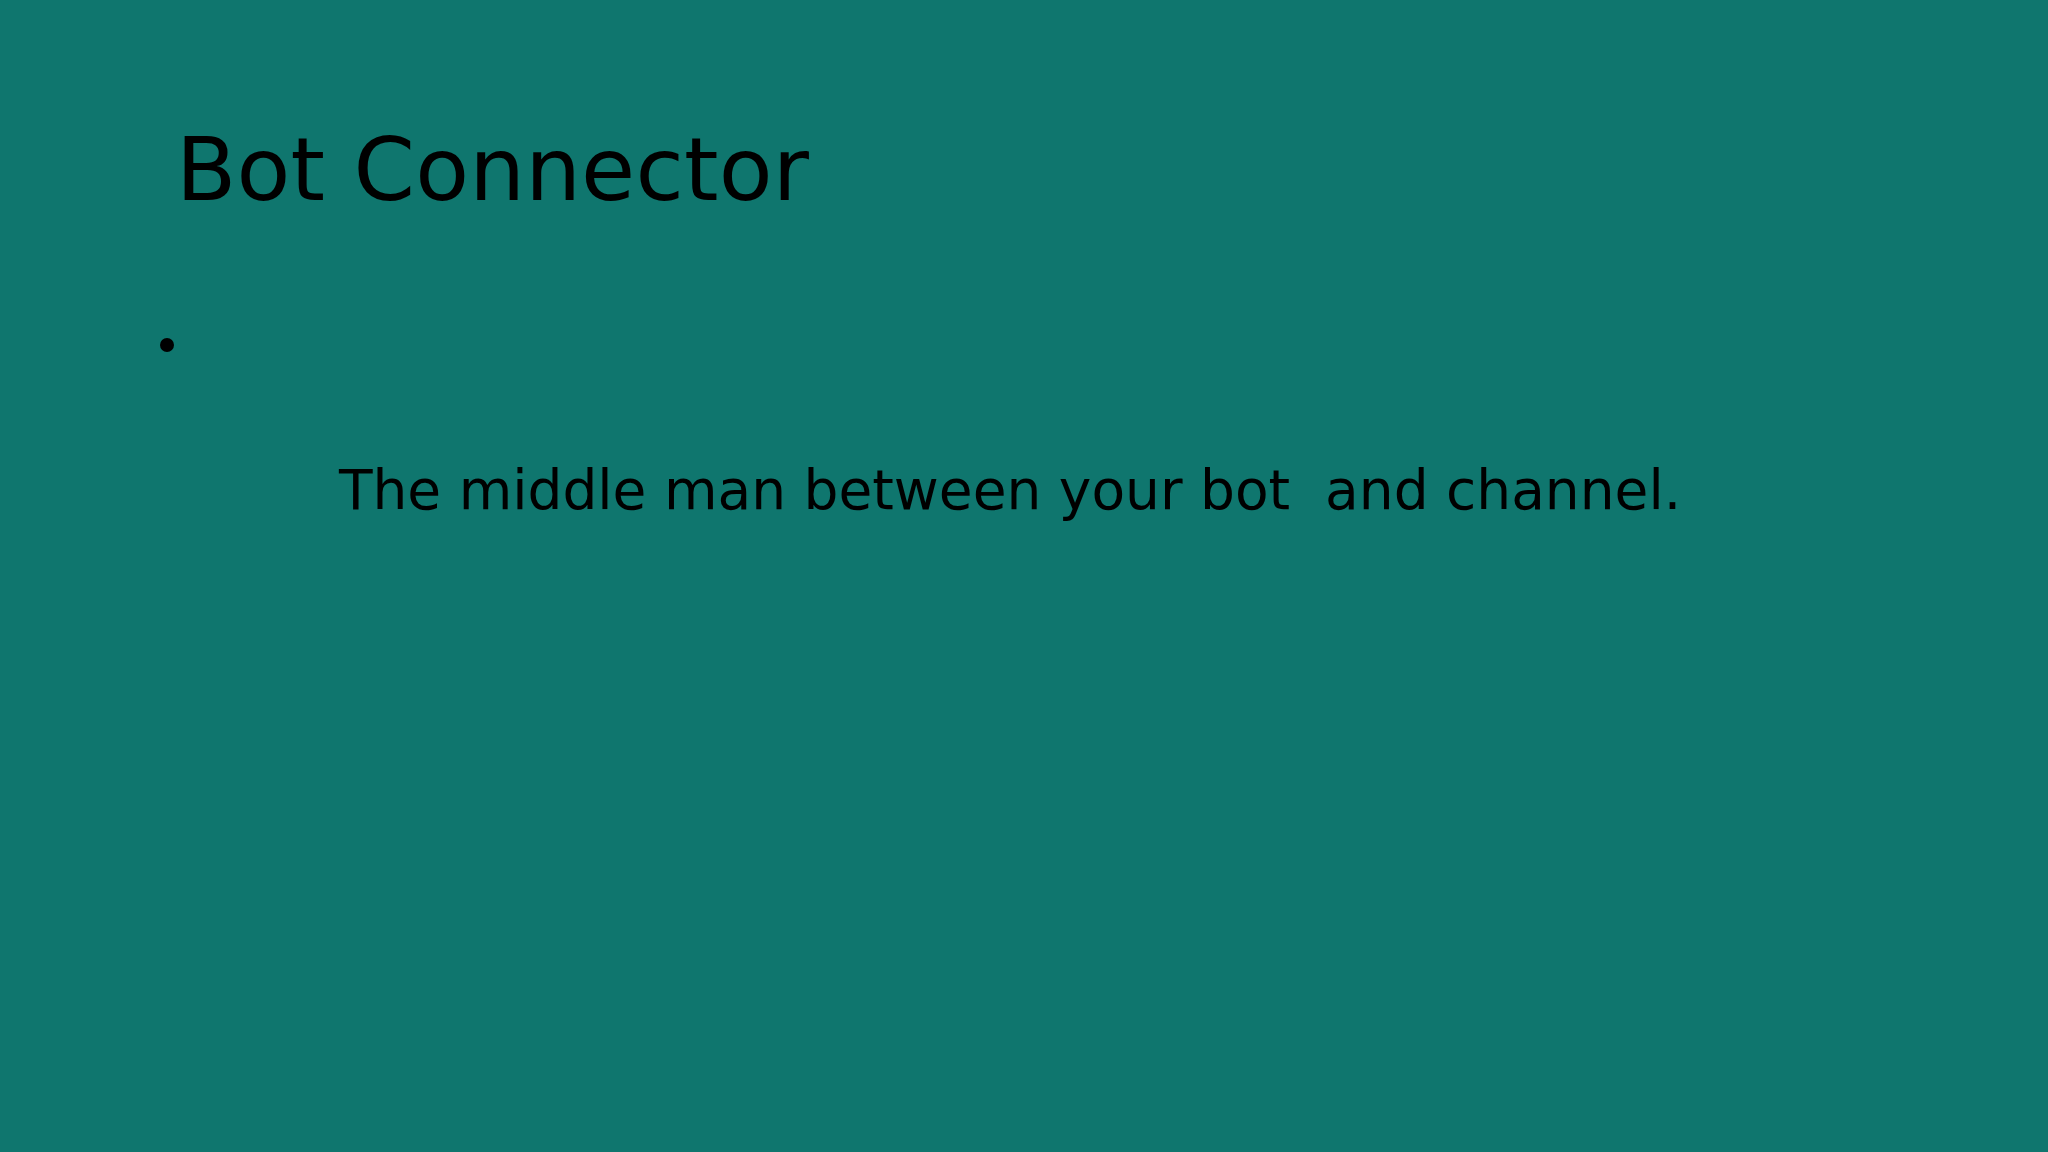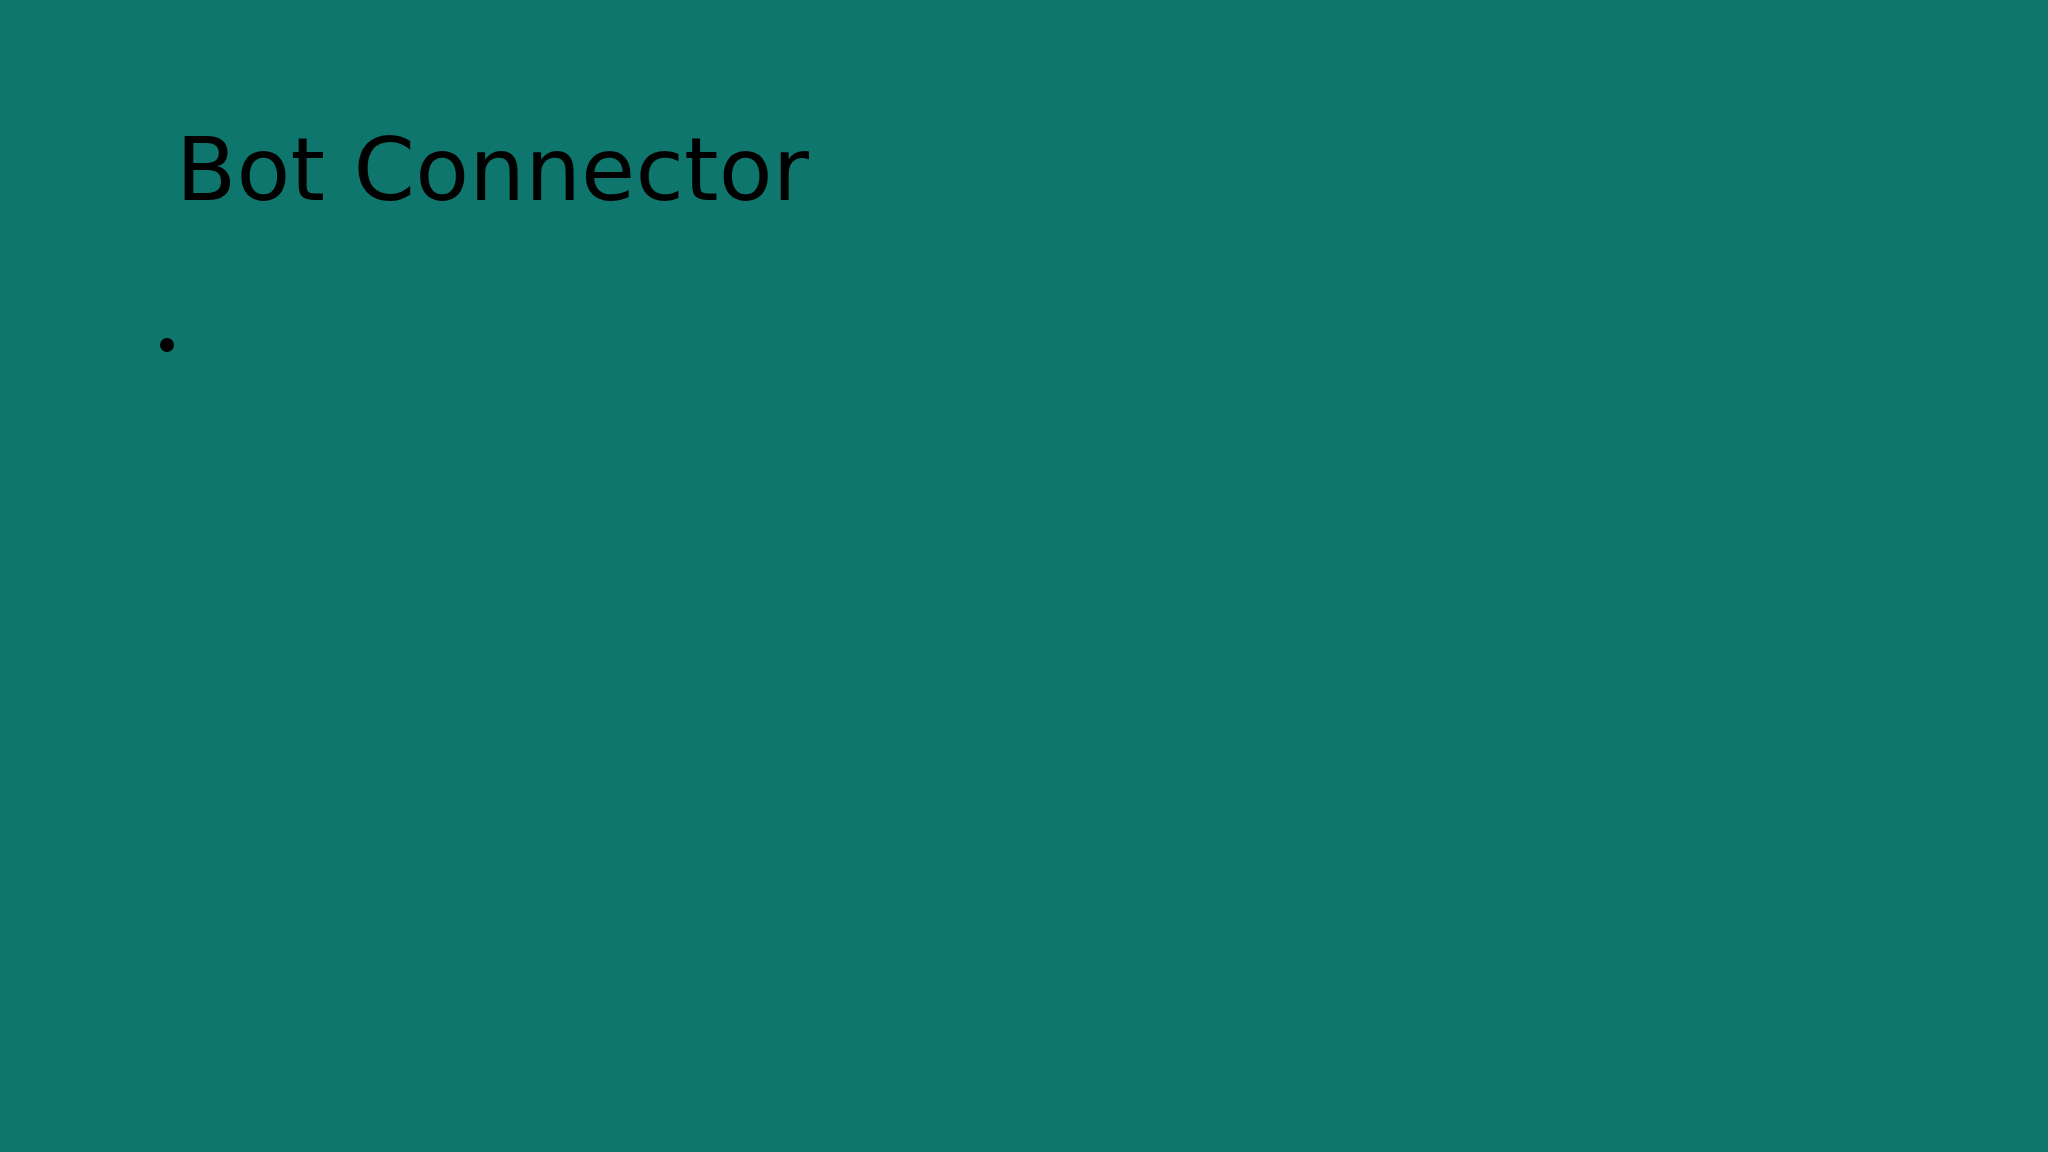--- a/index.html
+++ b/index.html
@@ -80,17 +80,18 @@
 <div class="slide">
 
   <div class="title-block">
     <h1 class="slide-title">Bot Connector</h1>
   </div>
 
   <div class="body-block">
     <ul class="bullet-list">
       <li class="bullet-item">
         <span class="bullet-marker"></span>
+        <span class="bullet-text">The middle man between your bot  and channel.</span>
       </li>
     </ul>
   </div>
 
 </div>
 
 </body></html>

